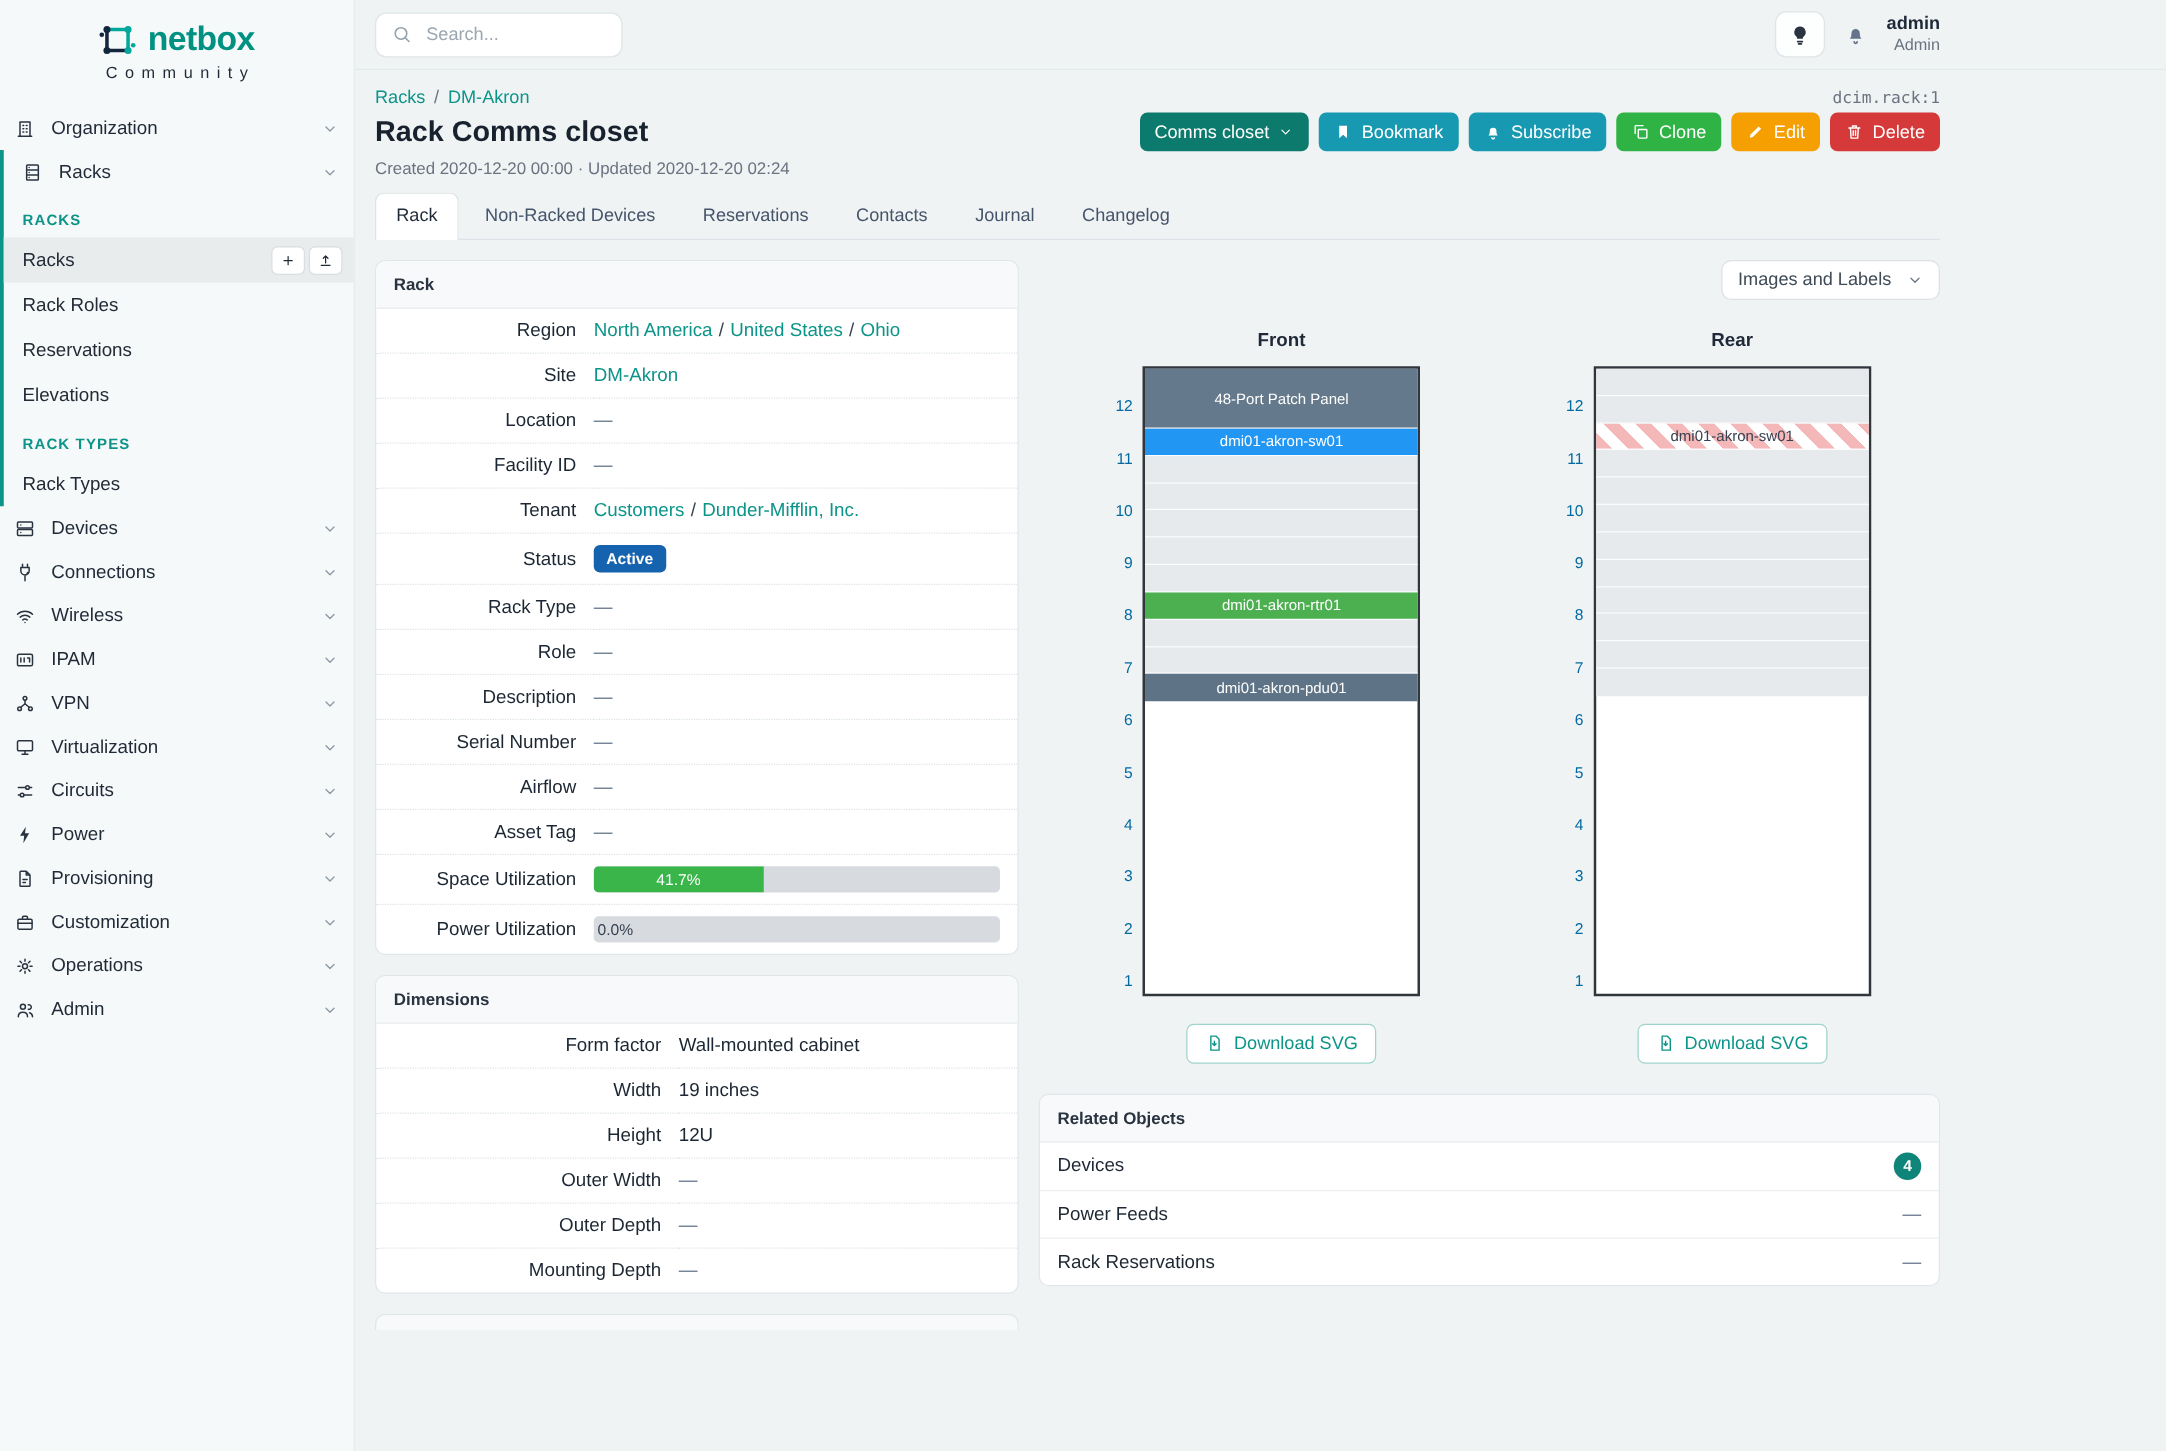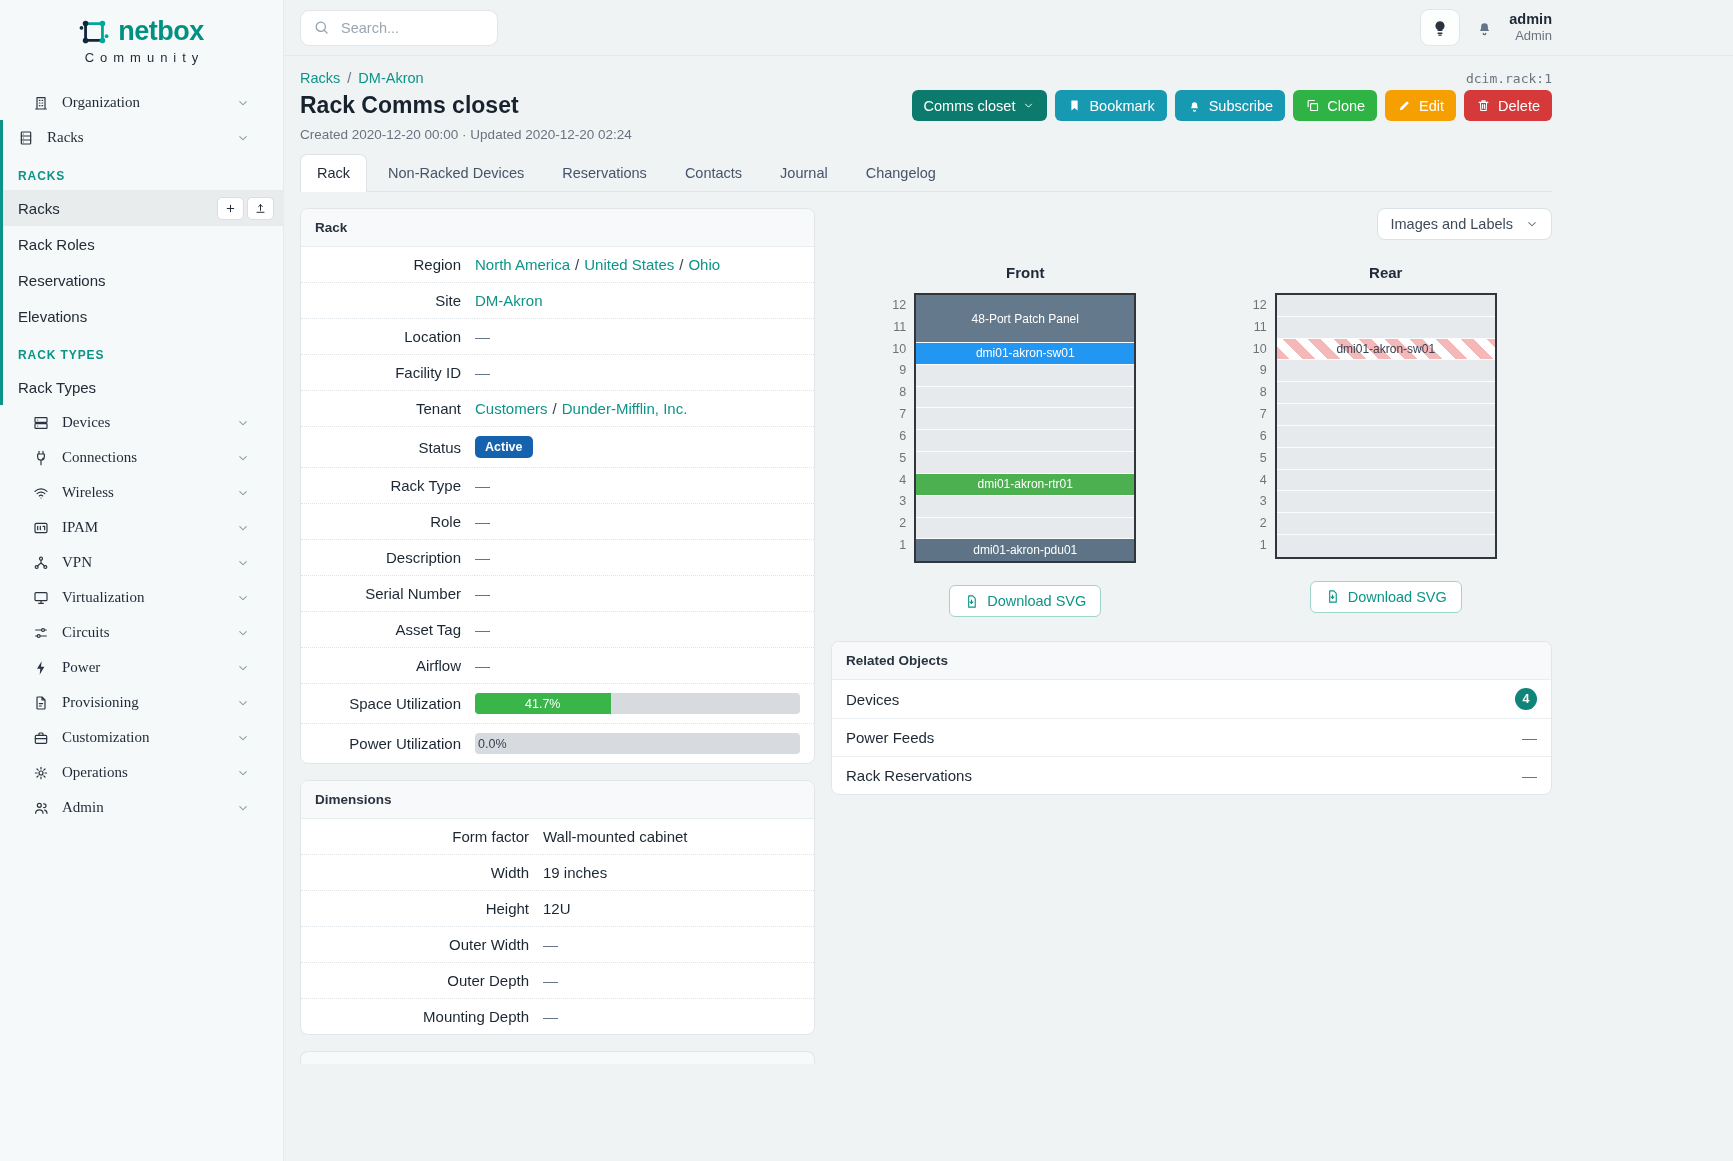--- a/index.html
+++ b/index.html
@@ -10,21 +10,21 @@
   }
   .app{display:flex;height:100%;}
 
   
   .sidebar{width:283px;flex-shrink:0;background:#f6f9f9;border-right:1px solid #e6ebec;overflow:hidden;}
   .brand{padding:16px 0 10px;text-align:center;}
   .brand-row{display:flex;justify-content:center;align-items:center;gap:9px;}
   .brand-name{font-size:27px;font-weight:700;color:#009182;letter-spacing:-.5px;}
   .brand-sub{margin-top:3px;font-size:13px;letter-spacing:6px;color:#1f2937;padding-left:6px;}
   nav{margin-top:10px;}
-  .nav-item{display:flex;align-items:center;gap:13px;padding:9px 33px;font-size:15px;color:#1f2937;cursor:pointer;font-family:Liberation Serif, serif;}
+  .nav-item{display:flex;align-items:center;gap:13px;padding:9px 12px;font-size:15px;color:#1f2937;cursor:pointer;}
   .nav-item .nav-ico{display:flex;color:#2a3441;}
   .chev{margin-left:auto;color:#8b98a5;display:flex;}
   .nav-expanded{border-left:3px solid #0d9488;}
   .nav-expanded .nav-item{padding-left:15px;}
   .nav-group-heading{color:#0d9488;font-size:12px;font-weight:700;letter-spacing:.9px;padding:14px 15px 7px;}
   .nav-sub-item{display:flex;align-items:center;padding:5px 9px 5px 15px;font-size:15px;color:#222b36;min-height:26px;cursor:pointer;}
   .nav-sub-item.active{background:#e8eced;}
   .item-btns{margin-left:auto;display:flex;gap:3px;}
   .mini-btn{width:27px;height:23px;background:#fff;border:1px solid #d8dee1;border-radius:5px;display:flex;align-items:center;justify-content:center;color:#1f2937;cursor:pointer;}
 
@@ -83,21 +83,21 @@
   .progress-flat{position:absolute;left:3px;top:50%;transform:translateY(-50%);color:#374151;}
 
   
   .elev-toolbar{display:flex;justify-content:flex-end;}
   .select-box{background:#fff;border:1px solid #dbe1e4;border-radius:8px;height:30px;padding:0 12px;display:inline-flex;align-items:center;gap:12px;font-size:14.5px;color:#3f4a57;cursor:pointer;}
   .elev-row{display:flex;justify-content:space-around;margin-top:24px;}
   .elevation{display:flex;flex-direction:column;align-items:center;}
   .elev-title{font-size:15px;font-weight:700;color:#1f2937;margin:0 0 12px 28px;}
   .rack-wrap{display:flex;}
   .unit-nums{display:flex;flex-direction:column;margin-right:8px;padding-top:2px;}
-  .unit-num{height:21.83px;line-height:21.83px;font-size:12.5px;color:#737373;text-align:right;width:20px;}
+  .unit-num{height:21.83px;line-height:21.83px;font-size:12.5px;color:#0369a1;text-align:right;width:20px;margin-top:20px;}
   .rack-frame{width:218px;border:2px solid #30363c;background:#fff;display:flex;flex-direction:column;}
   .unit{box-sizing:border-box;display:flex;align-items:center;justify-content:center;font-size:12px;font-weight:500;border-bottom:1px solid #fbfcfd;}
   .unit:last-child{border-bottom:none;}
   .unit.empty{background:#e7eaec;}
   .unit.striped{background:repeating-linear-gradient(45deg,#f5b8b8 0,#f5b8b8 9px,#ffffff 9px,#ffffff 18px);color:#374151;}
   .download-btn{margin-top:22px;margin-left:28px;background:#fff;border:1px solid #9fd4cd;color:#0d9488;border-radius:6px;height:32px;padding:0 14px;display:inline-flex;align-items:center;gap:8px;font-size:14.5px;cursor:pointer;font-family:"Liberation Sans",sans-serif;}
 
   
   .related-card{margin-top:24px;}
   .ro-row{display:flex;align-items:center;padding:8px 14px;font-size:15px;min-height:21px;cursor:pointer;}
@@ -522,25 +522,25 @@
                   </tr>
                   <tr>
                     <th>Description</th>
                     <td><span class="dash">—</span></td>
                   </tr>
                   <tr>
                     <th>Serial Number</th>
                     <td><span class="dash">—</span></td>
                   </tr>
                   <tr>
+                    <th>Airflow</th>
+                    <td><span class="dash">—</span></td>
+                  </tr>
+                  <tr>
                     <th>Asset Tag</th>
-                    <td><span class="dash">—</span></td>
-                  </tr>
-                  <tr>
-                    <th>Airflow</th>
                     <td><span class="dash">—</span></td>
                   </tr>
                   <tr>
                     <th>Space Utilization</th>
                     <td>
                       <div class="progress">
                         <div class="progress-fill" style="width: 41.7%; background: rgb(57, 181, 74);">41.7%</div>
                       </div>
                     </td>
                   </tr>

